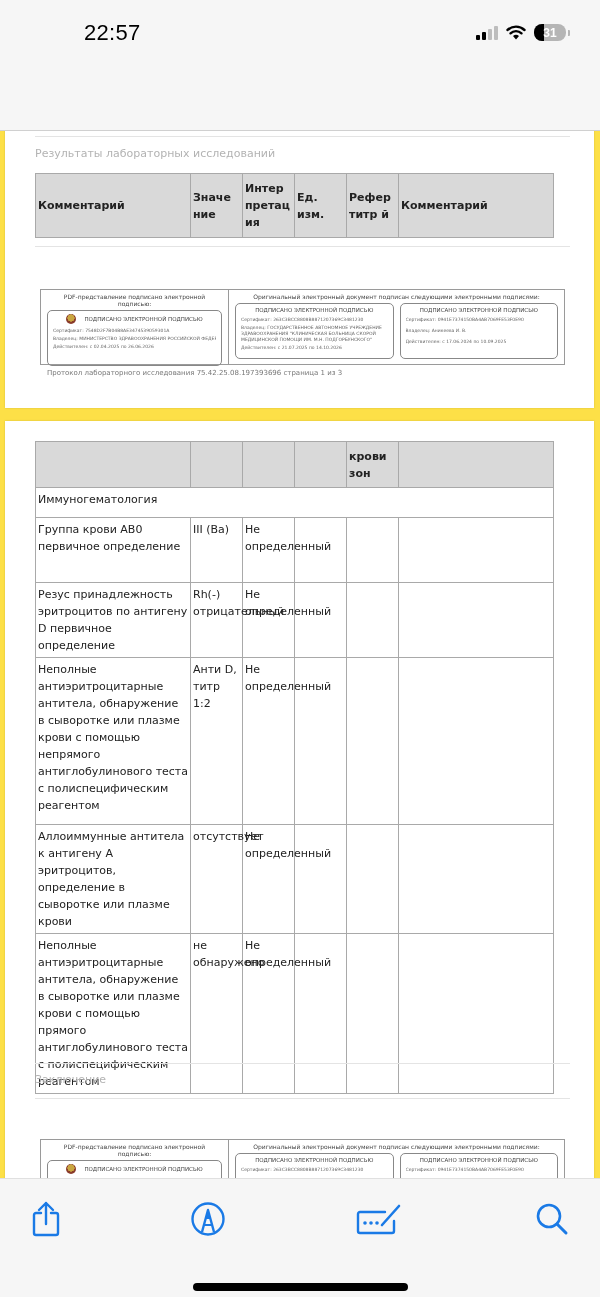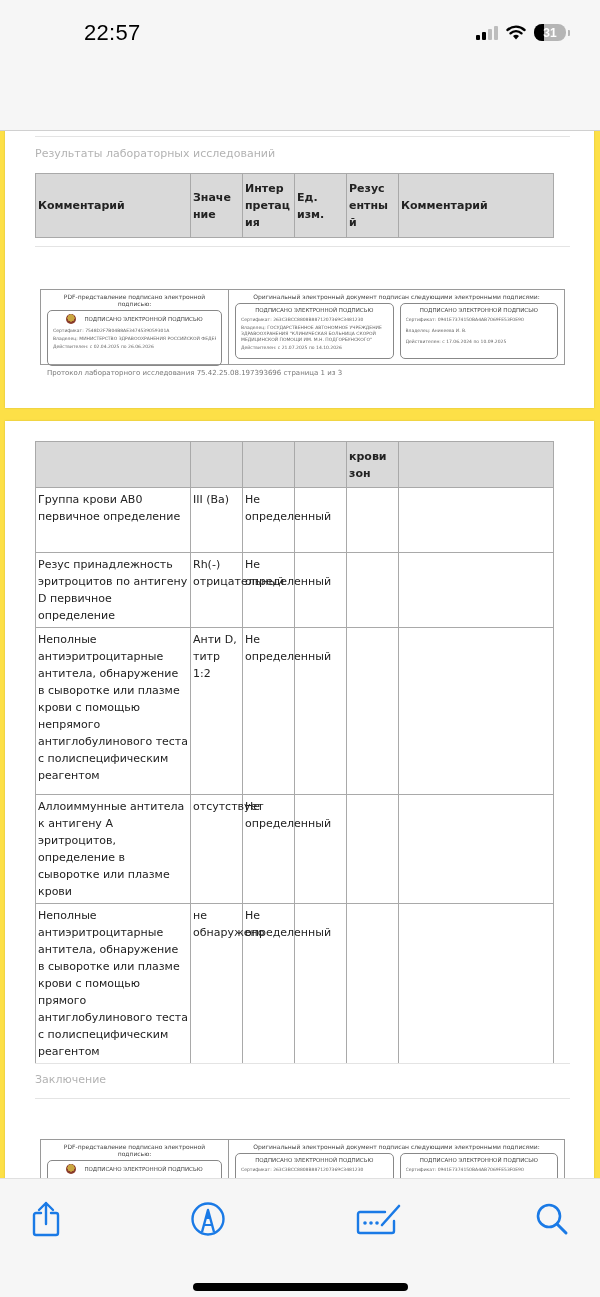--- a/index.html
+++ b/index.html
@@ -104,21 +104,21 @@
             <col style="width:52px">
             <col style="width:52px">
             <col style="width:155px">
         </colgroup>
         <tbody>
             <tr style="height:64px">
           <th>Комментарий</th>
           <th>Значе ние</th>
           <th>Интер претац ия</th>
           <th>Ед. изм.</th>
-          <th>Резус ентны й</th>
+          <th>Рефер титр й</th>
           <th>Комментарий</th>
         </tr>
       </tbody>
         </table>
 
       <div class="hr" style="top:117px"></div>
 
       <div class="sig-block" style="top:160px">
         <div class="sig-left">
           <div class="sig-heading">PDF-представление подписано электронной подписью:</div>
@@ -171,20 +171,23 @@
             <col style="width:155px">
         </colgroup>
         <tbody>
             <tr style="height:46px">
           <th></th>
           <th></th>
           <th></th>
           <th></th>
           <th>крови зон</th>
           <th></th>
+        </tr>
+        <tr class="grp">
+          <td colspan="6">Иммуногематология</td>
         </tr>
         <tr style="height:65px">
           <td>Группа крови AB0 первичное определение</td>
           <td>III (Ba)</td>
           <td>Не определенный</td>
           <td></td>
           <td></td>
           <td></td>
         </tr>
         <tr style="height:65px">

